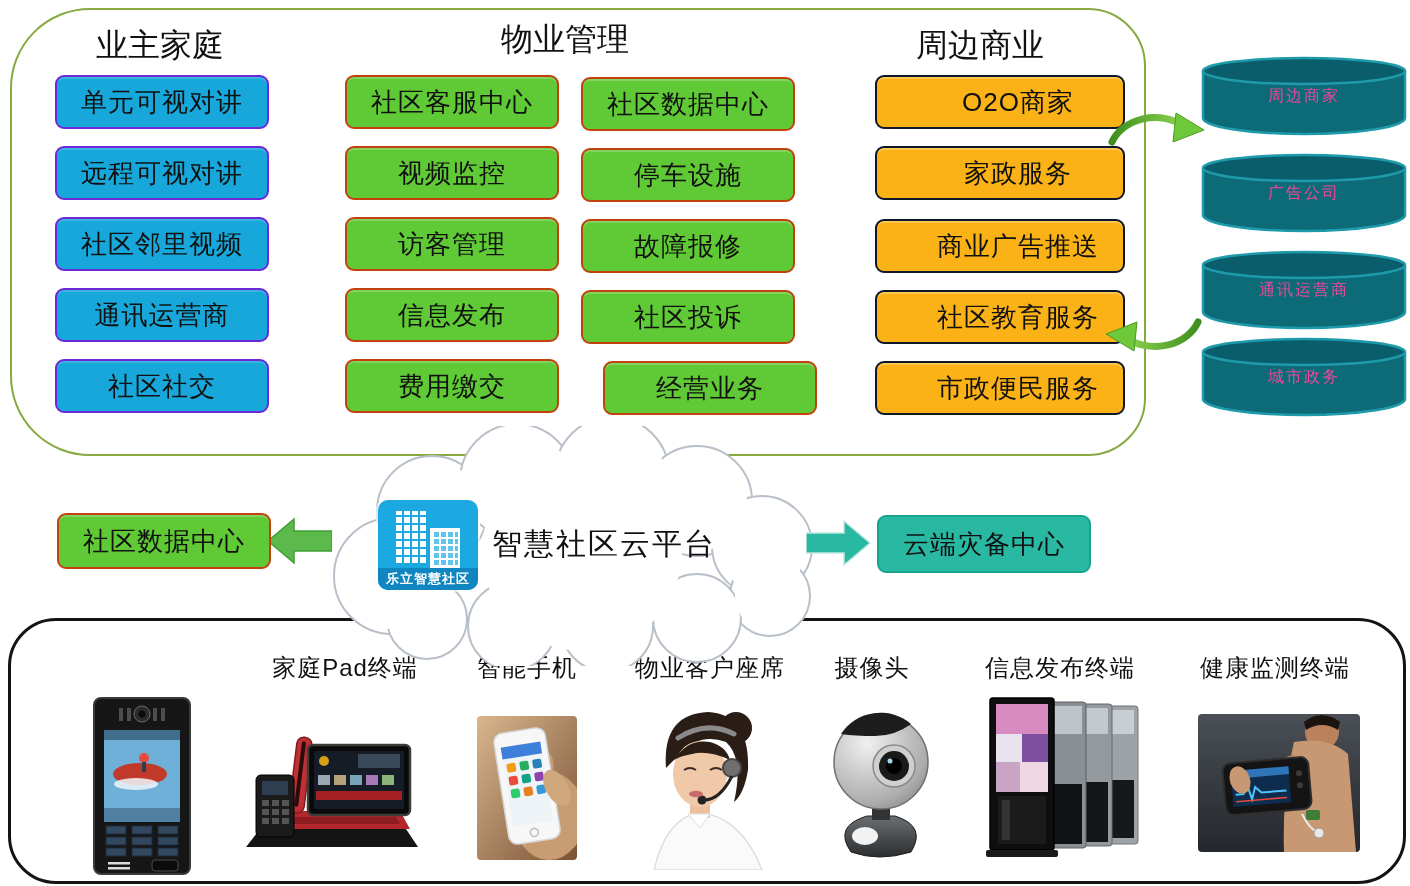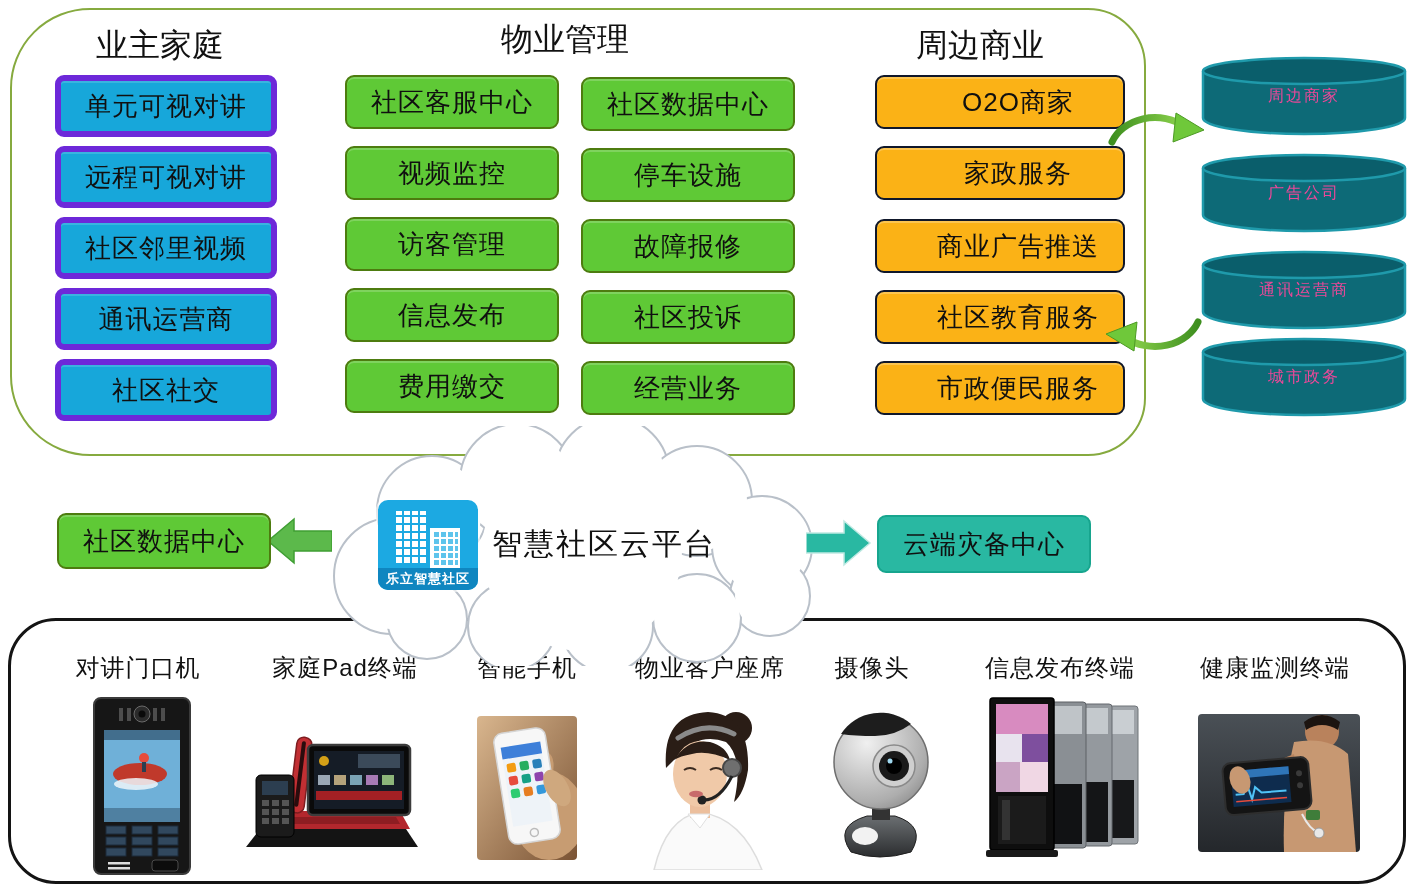--- a/index.html
+++ b/index.html
@@ -5,22 +5,22 @@
   html,body{margin:0;padding:0;background:#fff;}
   body{font-family:"Liberation Sans","DejaVu Sans",sans-serif;color:#111;}
   .stage{position:relative;width:1410px;height:886px;background:#fff;overflow:hidden;}
   .abs{position:absolute;}
   
   .panel{left:10px;top:8px;width:1132px;height:444px;border:2px solid #86aa3f;
          border-radius:80px 58px 58px 80px;z-index:1;}
   .col-header{font-size:32px;color:#111;text-align:center;width:220px;z-index:2;}
   .btn{display:flex;align-items:center;justify-content:center;width:210px;height:50px;
        border-radius:9px;font-size:26px;color:#101010;z-index:2;letter-spacing:1px;white-space:nowrap;}
-  .btn-blue{background:#17a7da;border:6px solid #6d28d9;box-shadow:inset 0 2px 0 rgba(255,255,255,.15);}
-  .btn-green{background:#5fc936;border:2px solid #4d7c0f;box-shadow:inset 0 2px 0 rgba(255,255,255,.2);}
+  .btn-blue{background:#17a7da;border:2px solid #6d28d9;box-shadow:inset 0 2px 0 rgba(255,255,255,.15);}
+  .btn-green{background:#5fc936;border:2px solid #c2410c;box-shadow:inset 0 2px 0 rgba(255,255,255,.2);}
   .btn-orange{background:#fbb216;border:2px solid #0f172a;box-shadow:inset 0 2px 0 rgba(255,255,255,.25);padding-left:36px;}
   .btn-teal{background:#29b8a2;border:2px solid #17a58e;}
   
   .cyl{width:208px;height:84px;z-index:2;}
   .cyl-label{width:208px;text-align:center;font-size:16px;color:#ec4899;z-index:3;letter-spacing:2px;}
   
   .cloud-wrap{left:312px;top:426px;width:510px;height:240px;z-index:4;}
   .platform-title{left:492px;top:524px;width:230px;font-size:30px;letter-spacing:2px;z-index:6;color:#111;white-space:nowrap;}
   .logo{left:378px;top:500px;width:100px;height:90px;background:#1ca9e2;border-radius:10px;
         z-index:6;overflow:hidden;box-shadow:0 0 0 2px rgba(255,255,255,.6);}
@@ -59,21 +59,21 @@
   <div class="abs btn btn-green" style="left:345px;top:75px;">社区客服中心</div>
   <div class="abs btn btn-green" style="left:345px;top:146px;font-family:Liberation Serif, serif;">视频监控</div>
   <div class="abs btn btn-green" style="left:345px;top:217px;">访客管理</div>
   <div class="abs btn btn-green" style="left:345px;top:288px;">信息发布</div>
   <div class="abs btn btn-green" style="left:345px;top:359px;">费用缴交</div>
 
   <div class="abs btn btn-green" style="left:581px;top:77px;">社区数据中心</div>
   <div class="abs btn btn-green" style="left:581px;top:148px;">停车设施</div>
   <div class="abs btn btn-green" style="left:581px;top:219px;">故障报修</div>
   <div class="abs btn btn-green" style="left:581px;top:290px;">社区投诉</div>
-  <div class="abs btn btn-green" style="left:581px;top:361px;">经营业务</div>
+  <div class="abs btn btn-green" style="left:603px;top:361px;">经营业务</div>
 
   <div class="abs btn btn-orange" style="left:875px;top:75px;">O2O商家</div>
   <div class="abs btn btn-orange" style="left:875px;top:146px;">家政服务</div>
   <div class="abs btn btn-orange" style="left:875px;top:219px;">商业广告推送</div>
   <div class="abs btn btn-orange" style="left:875px;top:290px;">社区教育服务</div>
   <div class="abs btn btn-orange" style="left:875px;top:361px;">市政便民服务</div>
 
   <svg class="abs cyl" style="left:1200px;top:56px;" viewBox="0 0 208 84">
     <path d="M3,15 v47 a101,16 0 0 0 202,0 v-47" fill="#0d6a77" stroke="#1f9aab" stroke-width="2.5"></path>
     <ellipse cx="104" cy="15" rx="101" ry="13" fill="#0a5e6b" stroke="#1f9aab" stroke-width="2.5"></ellipse>
@@ -165,21 +165,20 @@
   </svg>
   <div class="abs btn btn-green" style="left:57px;top:513px;height:52px;z-index:5;">社区数据中心</div>
 
   <svg class="abs" style="left:806px;top:516px;width:66px;height:54px;z-index:5;" viewBox="0 0 66 54">
     <polygon points="0,17 38,17 38,5 64,27 38,49 38,37 0,37" fill="#29b8a2" stroke="#bfe9e2" stroke-width="1.5"></polygon>
   </svg>
   <div class="abs btn btn-teal" style="left:877px;top:515px;height:54px;z-index:5;">云端灾备中心</div>
 
   <div class="abs devices-box"></div>
 
-  <div class="abs dev-label" style="left:23px;top:652px;">对讲门口机</div>
   <div class="abs dev-label" style="left:230px;top:652px;">家庭Pad终端</div>
   <div class="abs dev-label" style="left:412px;top:652px;">智能手机</div>
   <div class="abs dev-label" style="left:595px;top:652px;">物业客户座席</div>
   <div class="abs dev-label" style="left:757px;top:652px;">摄像头</div>
   <div class="abs dev-label" style="left:945px;top:652px;">信息发布终端</div>
   <div class="abs dev-label" style="left:1160px;top:652px;">健康监测终端</div>
 
   <svg class="abs" style="left:92px;top:696px;width:100px;height:180px;z-index:2;" viewBox="0 0 100 180">
     <rect x="2" y="2" width="96" height="176" rx="7" fill="#161616" stroke="#3a3a3a" stroke-width="2"></rect>
     <rect x="27" y="12" width="4" height="13" fill="#4d4d4d"></rect>

